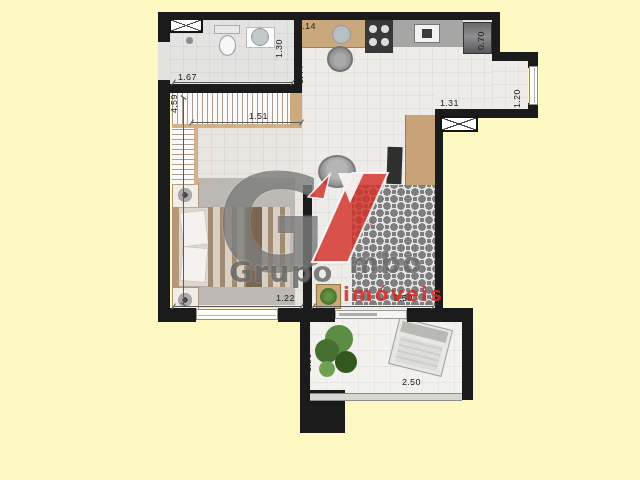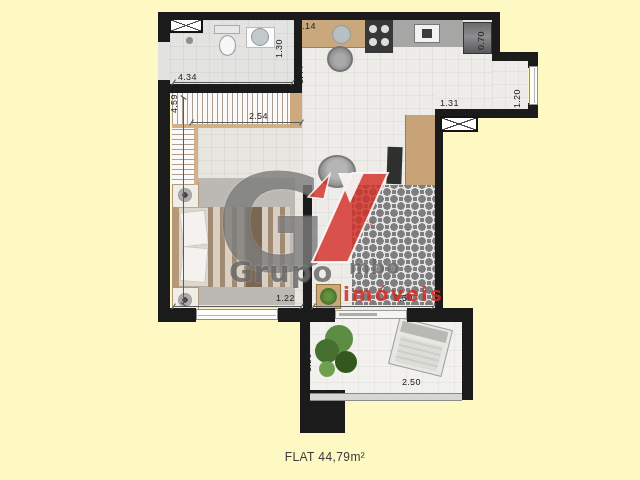--- a/index.html
+++ b/index.html
@@ -162,39 +162,38 @@
   <div class="shaft" style="left:440px;top:116px;width:38px;height:16px"></div>
 
   <div class="dimline-h" style="left:173px;top:82px;width:120px"></div>
   <div class="dimline-h" style="left:191px;top:122px;width:111px"></div>
   <div class="dimline-h" style="left:173px;top:306px;width:129px"></div>
   <div class="dimline-h" style="left:313px;top:306px;width:121px"></div>
   <div class="dimline-v" style="left:183px;top:97px;height:208px"></div>
 
   <span class="dim" style="left:297px;top:21px">4.14</span>
   <span class="dim v" style="left:274px;top:58px">1.30</span>
-  <span class="dim" style="left:178px;top:72px">4.34</span>
+  <span class="dim" style="left:178px;top:72px">1.67</span>
   <span class="dim v" style="left:295px;top:84px">1.44</span>
   <span class="dim v" style="left:169px;top:113px">4.59</span>
-  <span class="dim" style="left:249px;top:111px">2.54</span>
+  <span class="dim" style="left:249px;top:111px">1.51</span>
   <span class="dim v" style="left:476px;top:50px">0.70</span>
   <span class="dim" style="left:502px;top:52px">0.69</span>
   <span class="dim v" style="left:512px;top:108px">1.20</span>
   <span class="dim" style="left:440px;top:98px">1.31</span>
   <span class="dim" style="left:276px;top:293px">1.22</span>
   <span class="dim" style="left:394px;top:293px">2.50</span>
   <span class="dim v" style="left:303px;top:372px">1.50</span>
   <span class="dim" style="left:402px;top:377px">2.50</span>
 
   <span class="wm-g" style="left:216px;top:156px;font-size:136px">G</span>
   <svg class="abs" style="left:300px;top:165px" width="110" height="105" viewBox="0 0 110 105">
     <polygon points="12,97 52,8 88,8 48,97" fill="rgba(211,47,40,0.82)" stroke="rgba(255,255,255,0.85)" stroke-width="2"></polygon>
     <polygon points="38,8 64,8 50,38" fill="rgba(245,244,242,0.95)"></polygon>
     <polygon points="8,32 30,9 24,34" fill="rgba(211,47,40,0.82)" stroke="rgba(255,255,255,0.85)" stroke-width="1.5"></polygon>
   </svg>
   <span class="abs" style="left:368px;top:220px;font-size:9px;color:rgba(150,60,55,.7)">®</span>
   <span class="wm-word" style="left:229px;top:255px;font-size:29px">Grupo</span>
-  <span class="wm-word" style="left:349px;top:255px;font-size:20px">mbo</span>
+  <span class="wm-word" style="left:349px;top:246px;font-size:29px">mbo</span>
   <span class="wm-sub" style="left:343px;top:282px;font-size:20px">imóveis</span>
 
-  <div class="caption" style="left:160px;top:450px;width:330px">FLAT 44,79m²</div>
 
 </div>
 
 </body></html>

